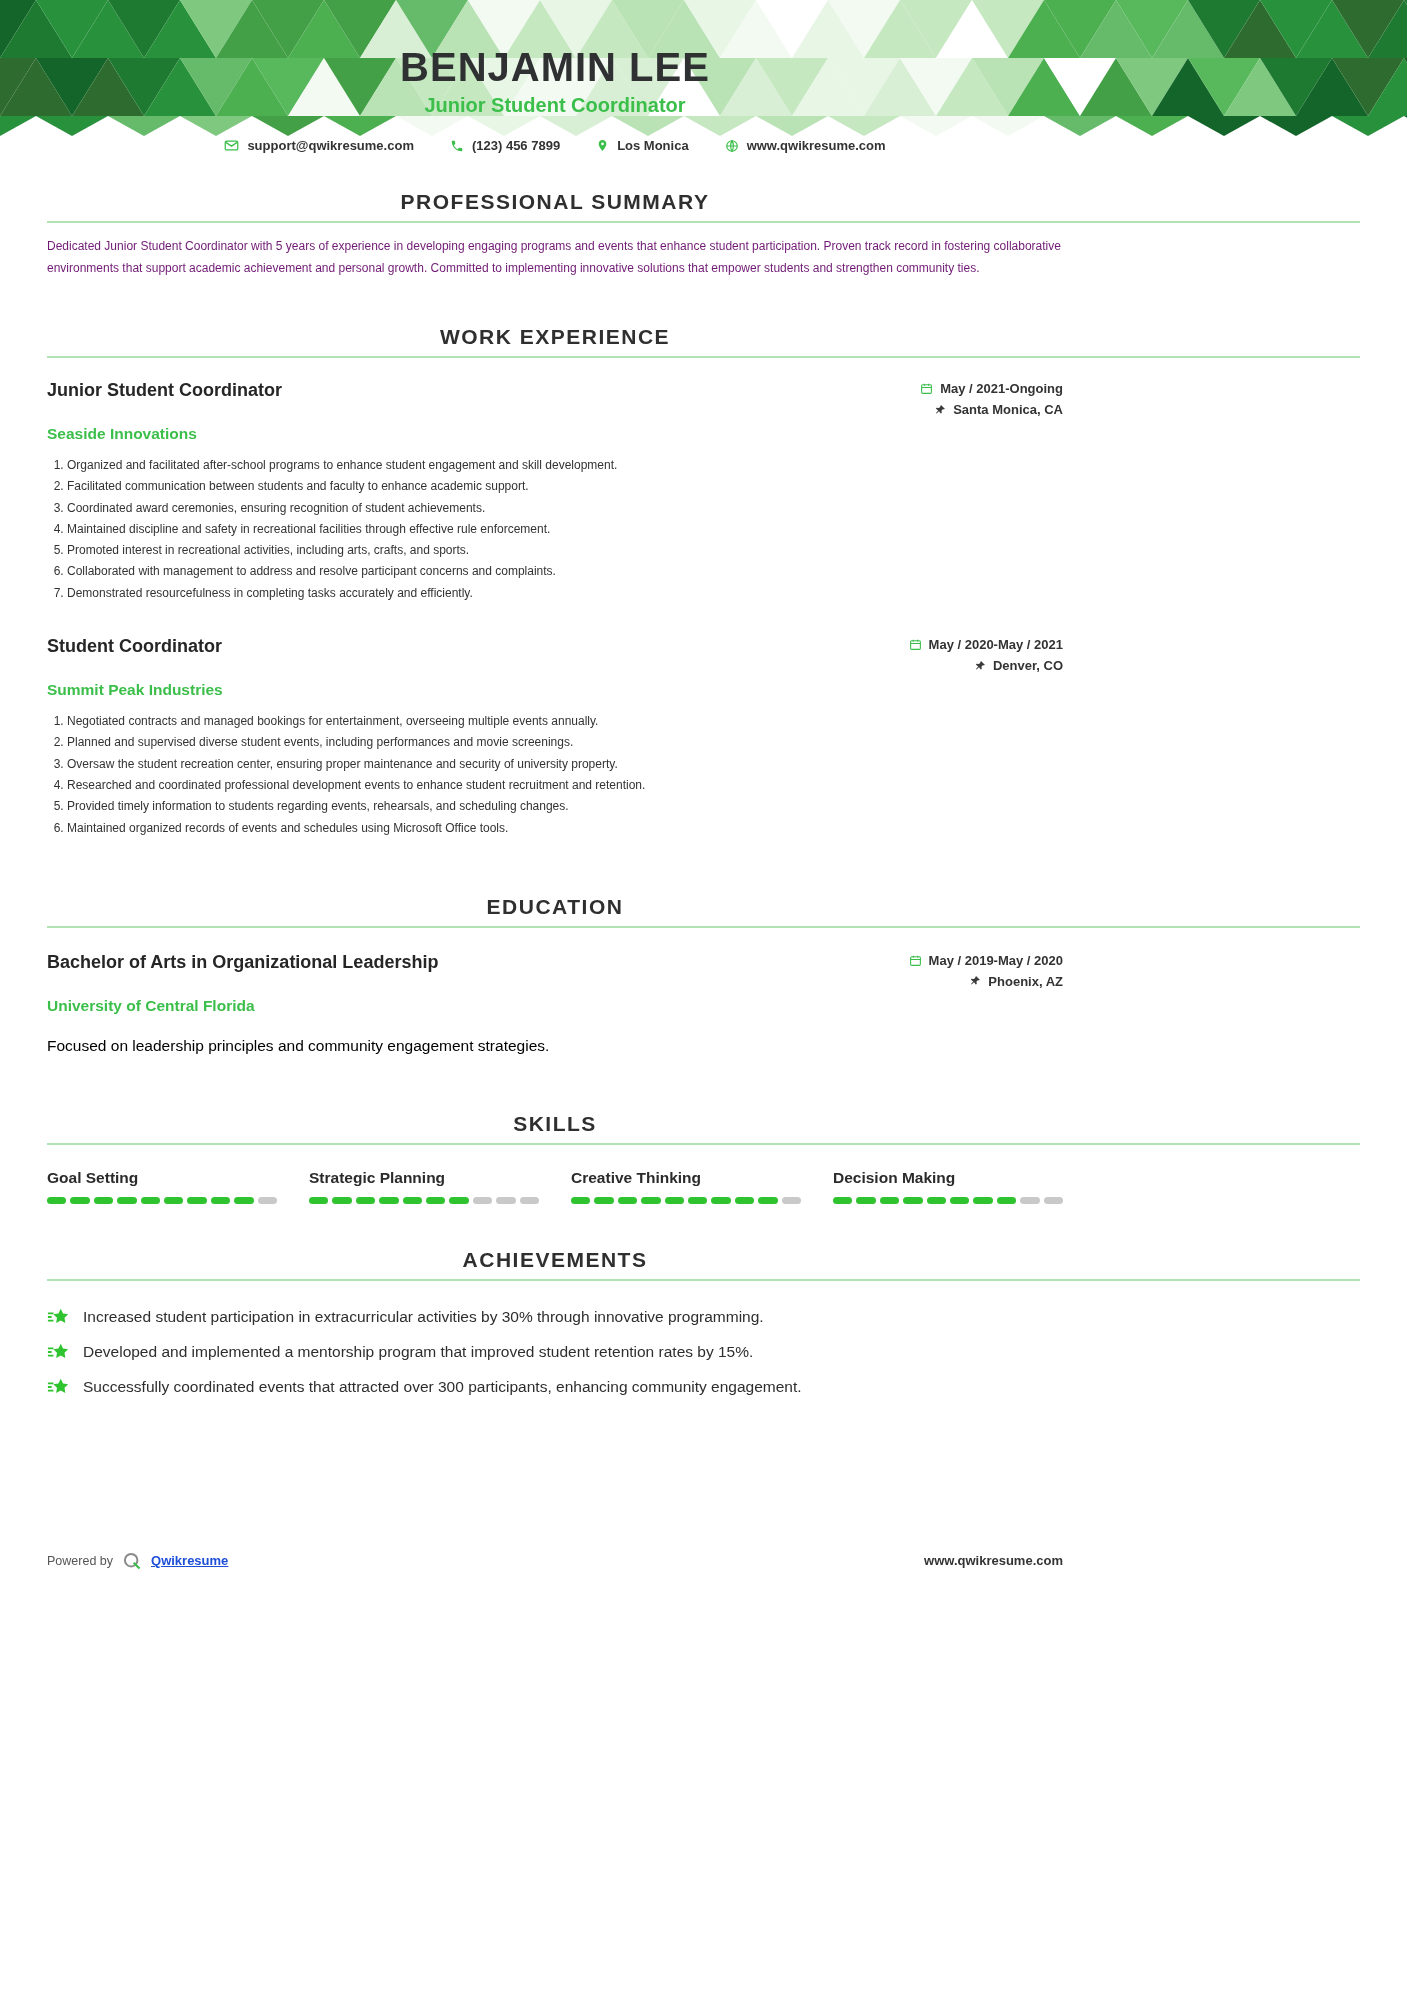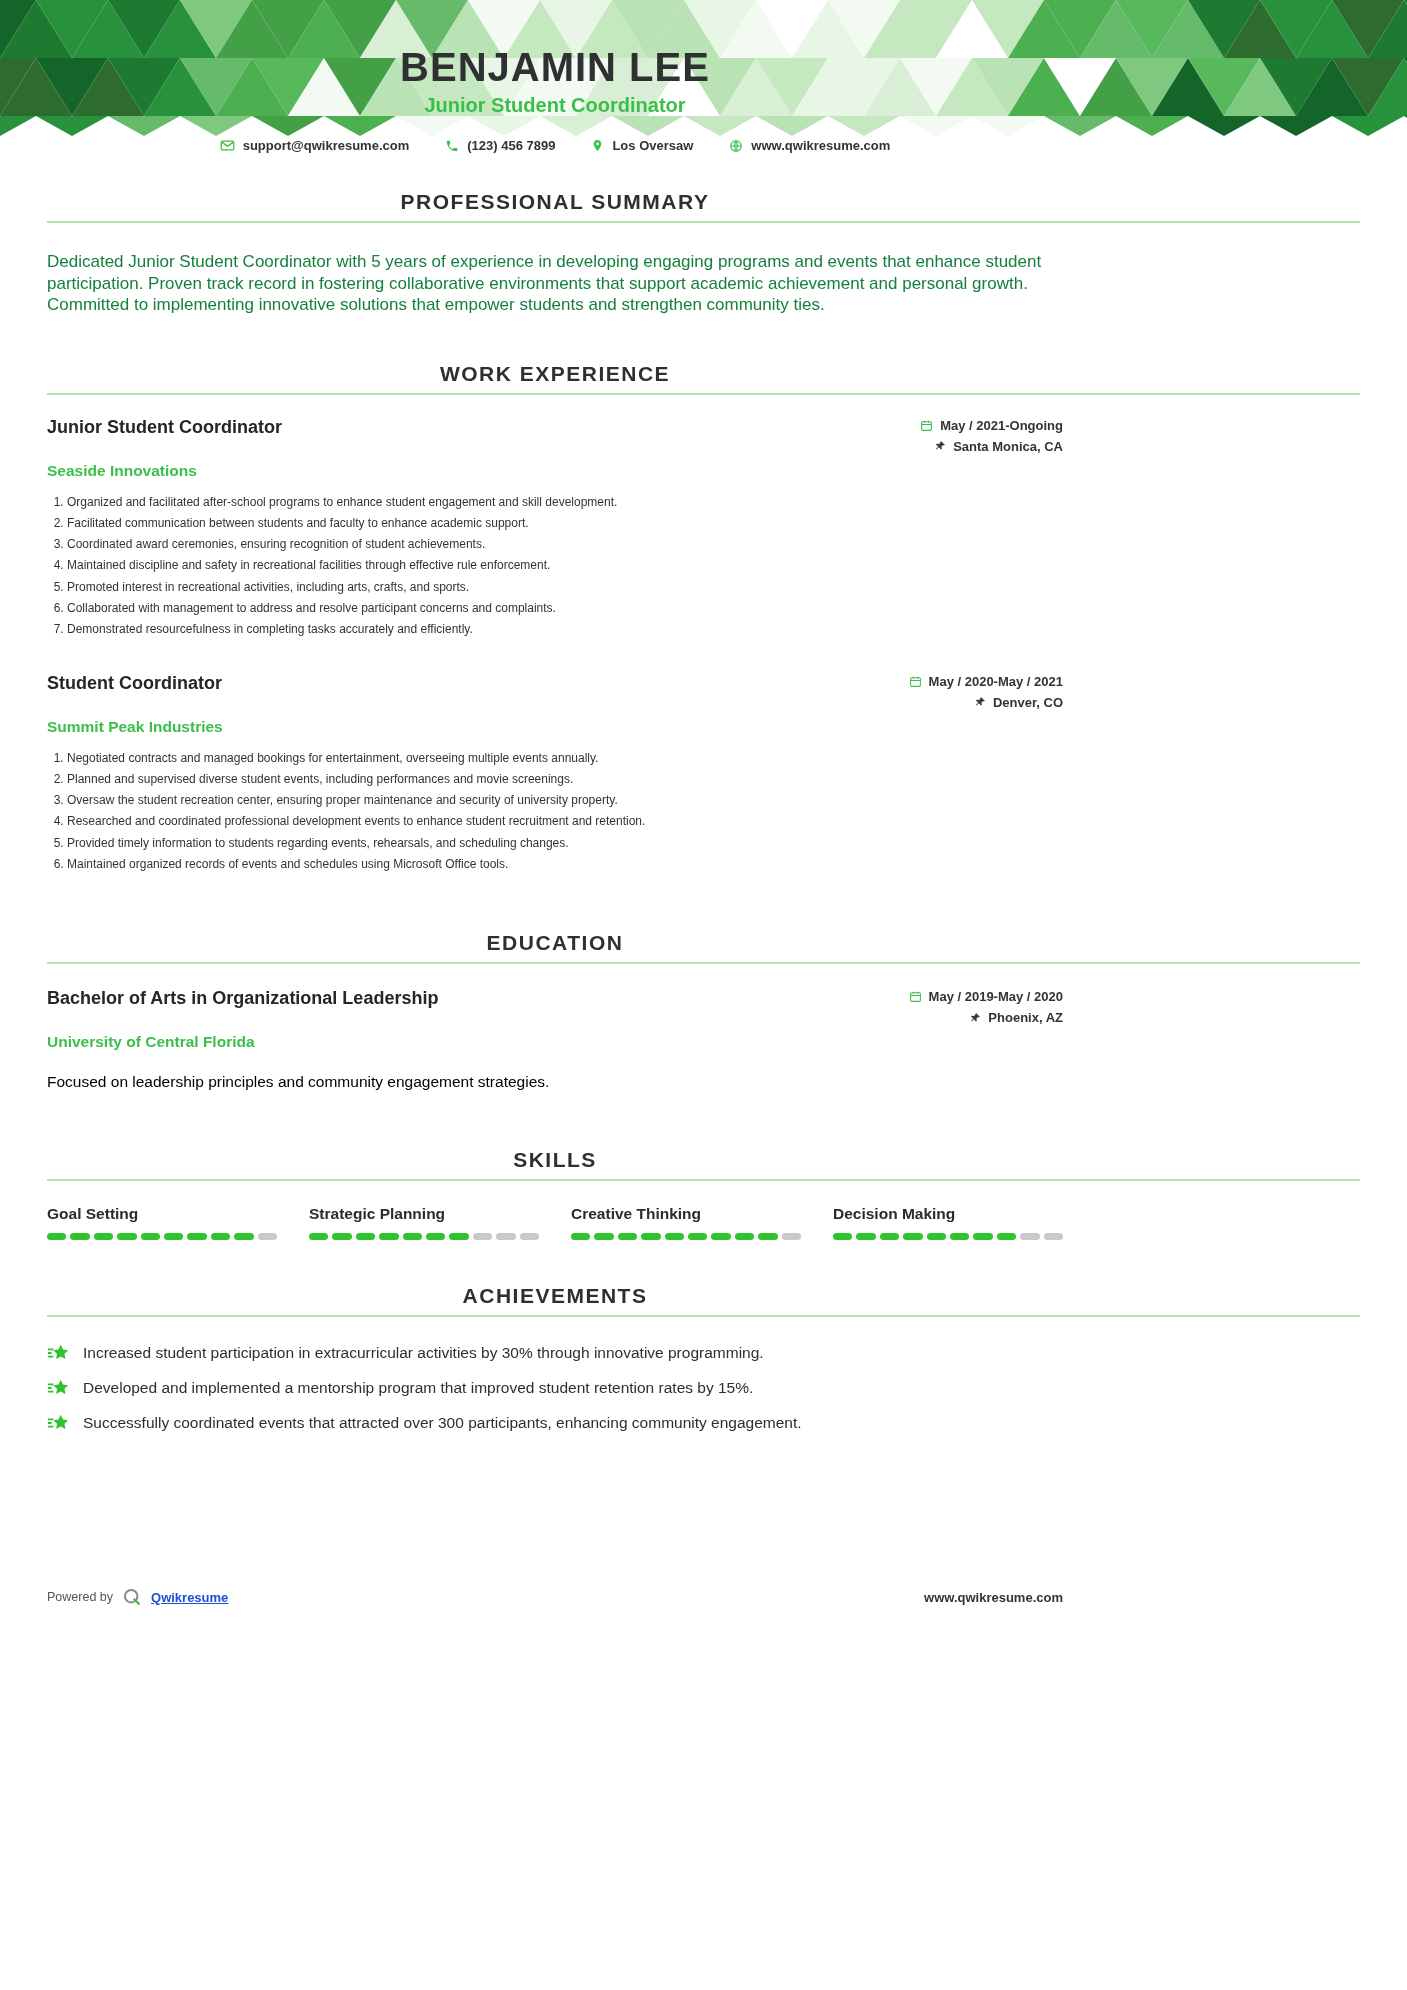--- a/index.html
+++ b/index.html
@@ -28,21 +28,21 @@
   .icn svg{display:block;}
   .accent{color:var(--accent);}
   .darkic{color:#3a3a3a;}
 
   .sec{margin-left:47px;width:1313px;}
   .sec h2{width:1016px;text-align:center;font-size:21px;line-height:24px;font-weight:700;
     letter-spacing:1.5px;color:#2f2f2f;}
   .divider{height:2px;width:1313px;background:var(--divider);margin-top:7px;}
 
   .sec-summary{margin-top:22px;}
-  .summary{width:1016px;margin-top:28px;font-size:17px;line-height:21.5px;color:#15803d;}
+  .summary{width:1016px;margin-top:13px;font-size:12px;line-height:21.5px;color:#701a75;}
 
   .sec-work{margin-top:46px;}
   .job{width:1016px;}
   .job-first{margin-top:20px;}
   .job-next{margin-top:30px;}
   .job-head{display:flex;justify-content:space-between;align-items:flex-start;}
   .job-title-text{font-size:18px;line-height:24px;font-weight:700;color:#262626;}
   .job-meta{font-size:13px;font-weight:700;color:#333;}
   .meta-line{display:flex;justify-content:flex-end;align-items:center;gap:7px;line-height:21px;}
   .company{margin-top:5px;font-size:15.5px;font-weight:700;color:var(--accent);}
@@ -209,21 +209,21 @@
               </svg>
           </span>
           <span>(123) 456 7899</span>
         </span>
         <span class="contact-item">
           <span class="icn accent">
             <svg viewBox="0 0 24 24" width="13" height="13">
                 <path d="M12 2C8.1 2 5 5.1 5 9c0 5.2 7 13 7 13s7-7.8 7-13c0-3.9-3.1-7-7-7zm0 9.5A2.5 2.5 0 1 1 12 6.5a2.5 2.5 0 0 1 0 5z" fill="currentColor"></path>
               </svg>
           </span>
-          <span>Los Oversaw</span>
+          <span>Los Monica</span>
         </span>
         <span class="contact-item">
           <span class="icn accent">
             <svg viewBox="0 0 24 24" width="14" height="14">
                 <circle cx="12" cy="12" r="9" fill="none" stroke="currentColor" stroke-width="2"></circle>
                 <path d="M3 12h18M12 3c3 3.5 3 14.5 0 18-3-3.5-3-14.5 0-18z" fill="none" stroke="currentColor" stroke-width="2"></path>
               </svg>
           </span>
           <span>www.qwikresume.com</span>
         </span>

